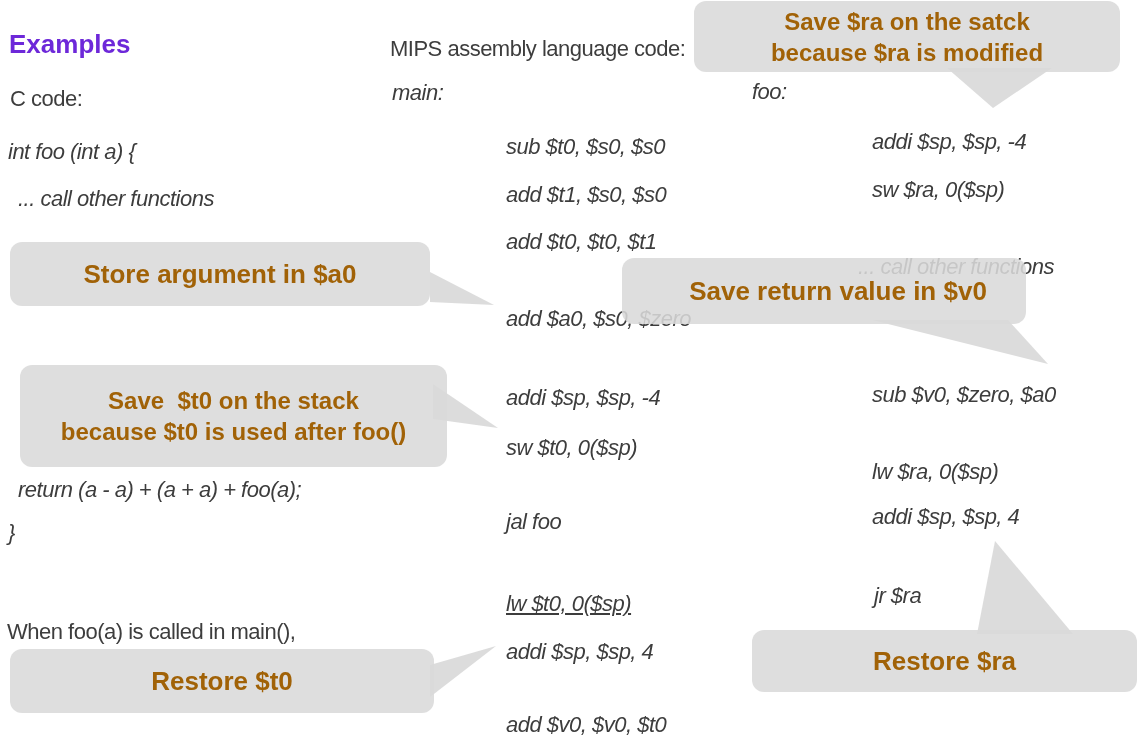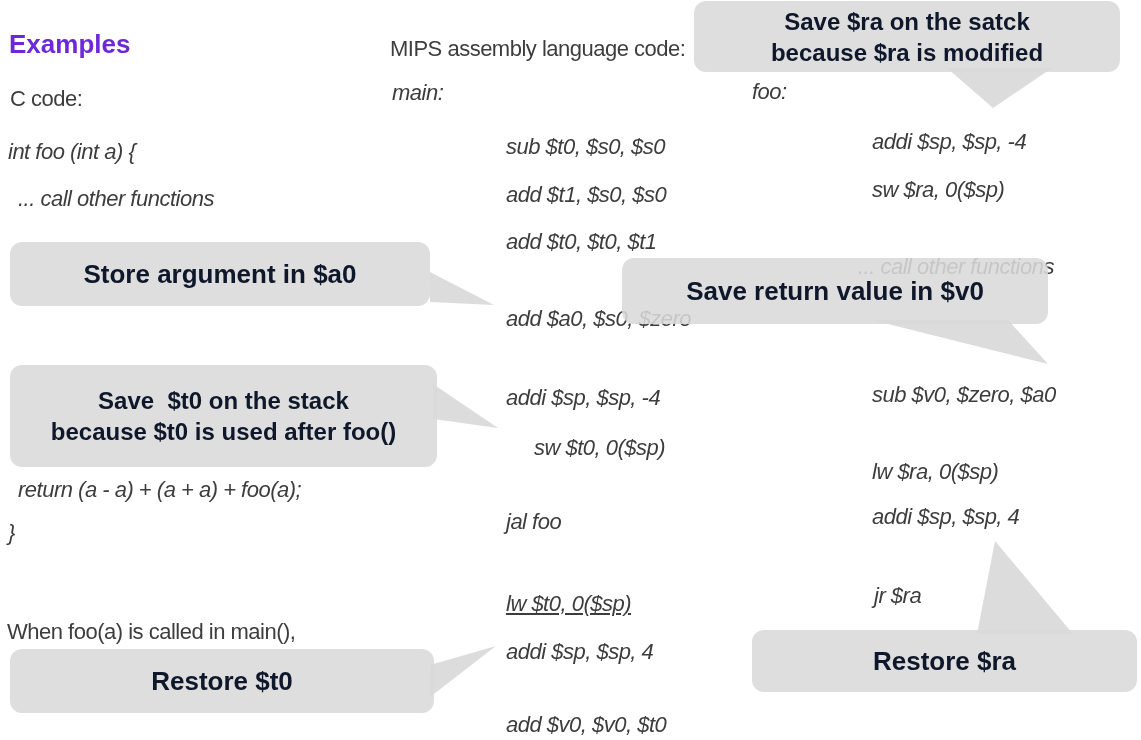--- a/index.html
+++ b/index.html
@@ -11,21 +11,21 @@
     position:absolute;font-size:22px;letter-spacing:-0.5px;line-height:26px;
     color:#3d3d3d;white-space:pre;z-index:1;
   }
   .it{font-style:italic;}
   .heading{font-weight:bold;font-size:26px;color:#6d28d9;letter-spacing:0;}
   .tails{position:absolute;left:0;top:0;width:1141px;height:740px;z-index:2;}
   .tails polygon{fill:#d9d9d9;fill-opacity:0.93;}
   .bubble{
     position:absolute;z-index:3;background:rgba(217,217,217,0.88);
     border-radius:12px;display:flex;flex-direction:column;align-items:center;
-    justify-content:center;text-align:center;font-weight:bold;color:#0f172a;
+    justify-content:center;text-align:center;font-weight:bold;color:#a16207;
   }
   .bubble span{white-space:pre;display:block;}
   .b-single span{font-size:26px;line-height:30px;}
   .b-double span{font-size:24px;line-height:31px;}
 </style>
 </head>
 <body>
 
 <div class="stage">
 
@@ -37,21 +37,21 @@
   <div class="line it" style="left:8px;top:520px;">}</div>
   <div class="line" style="left:7px;top:619px;">When foo(a) is called in main(),</div>
 
   <div class="line" style="left:390px;top:36px;text-align:right;">MIPS assembly language code:</div>
   <div class="line it" style="left:392px;top:80px;">main:</div>
   <div class="line it" style="left:506px;top:134px;">sub $t0, $s0, $s0</div>
   <div class="line it" style="left:506px;top:182px;">add $t1, $s0, $s0</div>
   <div class="line it" style="left:506px;top:229px;text-align:right;">add $t0, $t0, $t1</div>
   <div class="line it" style="left:506px;top:306px;">add $a0, $s0, $zero</div>
   <div class="line it" style="left:506px;top:385px;">addi $sp, $sp, -4</div>
-  <div class="line it" style="left:506px;top:435px;margin-left:28px;">sw $t0, 0($sp)</div>
+  <div class="line it" style="left:506px;top:435px;">sw $t0, 0($sp)</div>
   <div class="line it" style="left:506px;top:509px;">jal foo</div>
   <div class="line it" style="left:506px;top:591px;text-decoration:underline;">lw $t0, 0($sp)</div>
   <div class="line it" style="left:506px;top:639px;">addi $sp, $sp, 4</div>
   <div class="line it" style="left:506px;top:712px;">add $v0, $v0, $t0</div>
 
   <div class="line it" style="left:752px;top:79px;">foo:</div>
   <div class="line it" style="left:872px;top:129px;">addi $sp, $sp, -4</div>
   <div class="line it" style="left:872px;top:177px;">sw $ra, 0($sp)</div>
   <div class="line it" style="left:858px;top:254px;">... call other functions</div>
   <div class="line it" style="left:872px;top:382px;">sub $v0, $zero, $a0</div>
@@ -65,35 +65,35 @@
     <polygon points="430,665 430,697 496,646"></polygon>
     <polygon points="947,68 1052,68 993,108"></polygon>
     <polygon points="872,320 1008,320 1048,364"></polygon>
     <polygon points="977,634 1073,634 995,541"></polygon>
   </svg>
 
   <div class="bubble b-single" style="left:10px;top:242px;width:420px;height:64px;">
     <span>Store argument in $a0</span>
   </div>
 
-  <div class="bubble b-double" style="left:10px;top:365px;width:427px;height:102px;">
+  <div class="bubble b-double" style="left:20px;top:365px;width:427px;height:102px;">
     <span>Save  $t0 on the stack</span>
     <span>because $t0 is used after foo()</span>
   </div>
 
   <div class="bubble b-single" style="left:10px;top:649px;width:424px;height:64px;">
     <span>Restore $t0</span>
   </div>
 
   <div class="bubble b-double" style="left:694px;top:1px;width:426px;height:71px;">
     <span>Save $ra on the satck</span>
     <span>because $ra is modified</span>
   </div>
 
-  <div class="bubble b-single" style="left:622px;top:258px;width:426px;height:66px;">
+  <div class="bubble b-single" style="left:622px;top:258px;width:376px;height:66px;padding-left:28px;">
     <span>Save return value in $v0</span>
   </div>
 
   <div class="bubble b-single" style="left:752px;top:630px;width:385px;height:62px;">
     <span>Restore $ra</span>
   </div>
 
 </div>
 
 </body></html>

